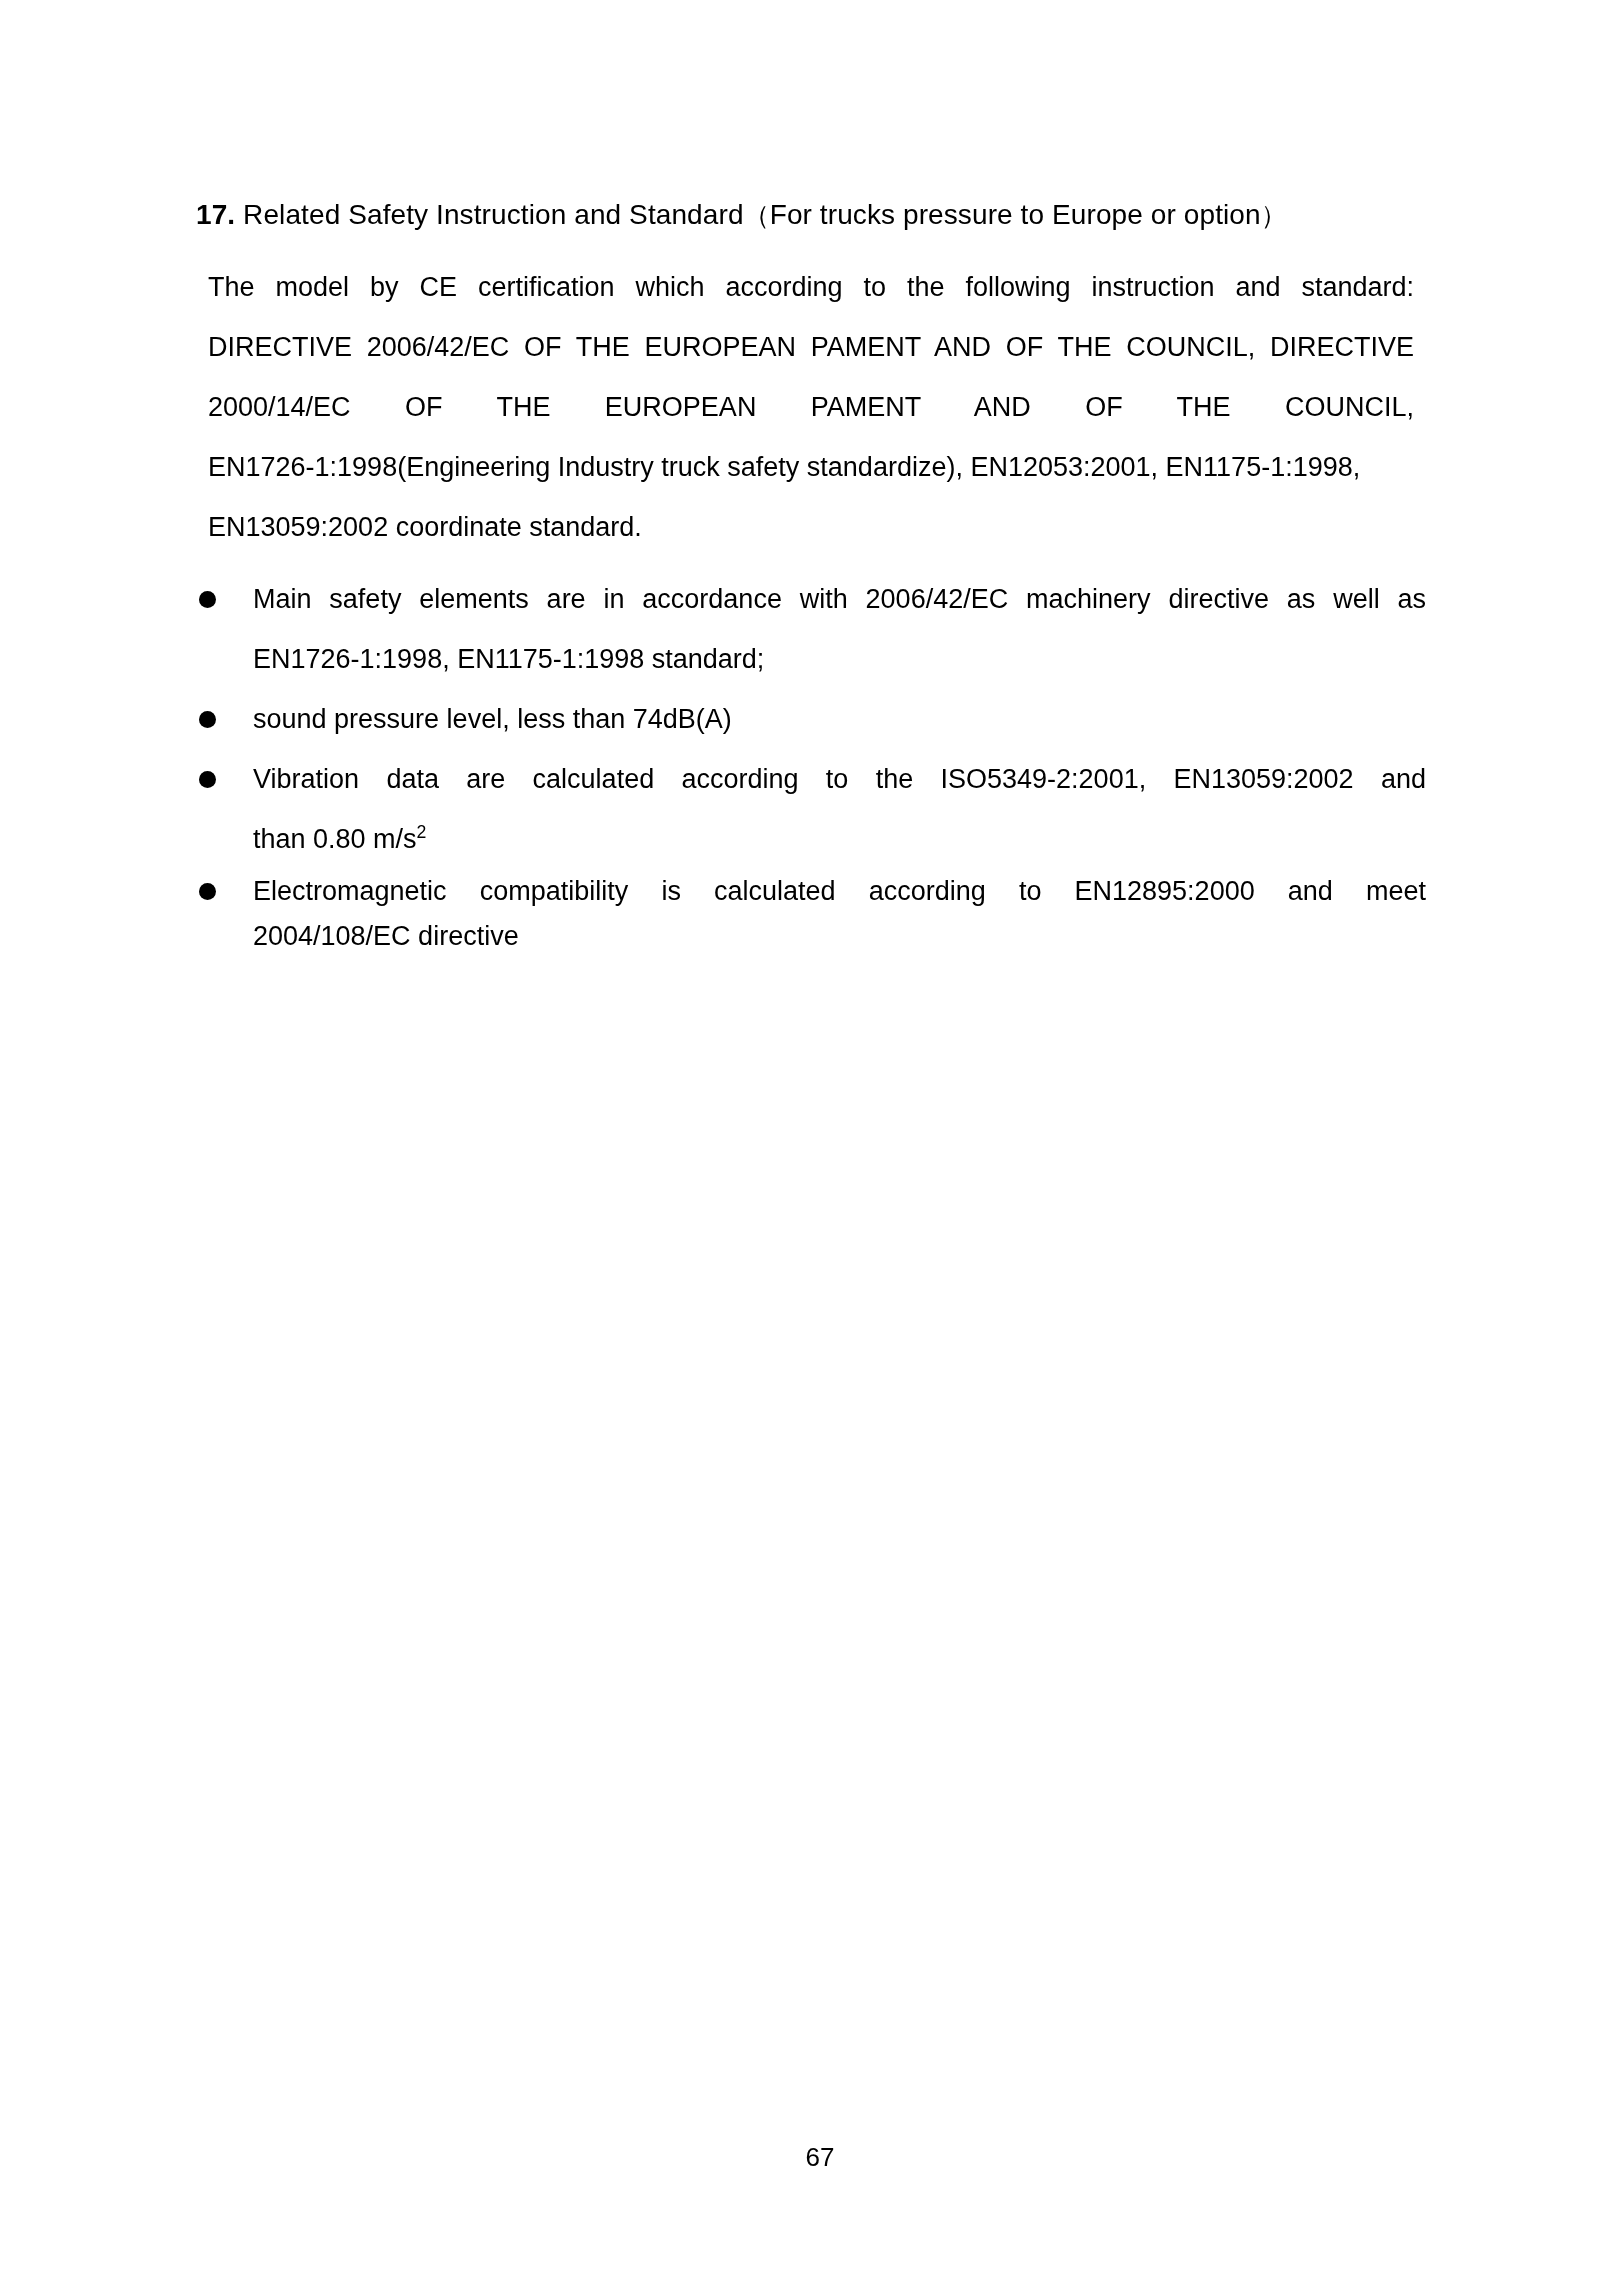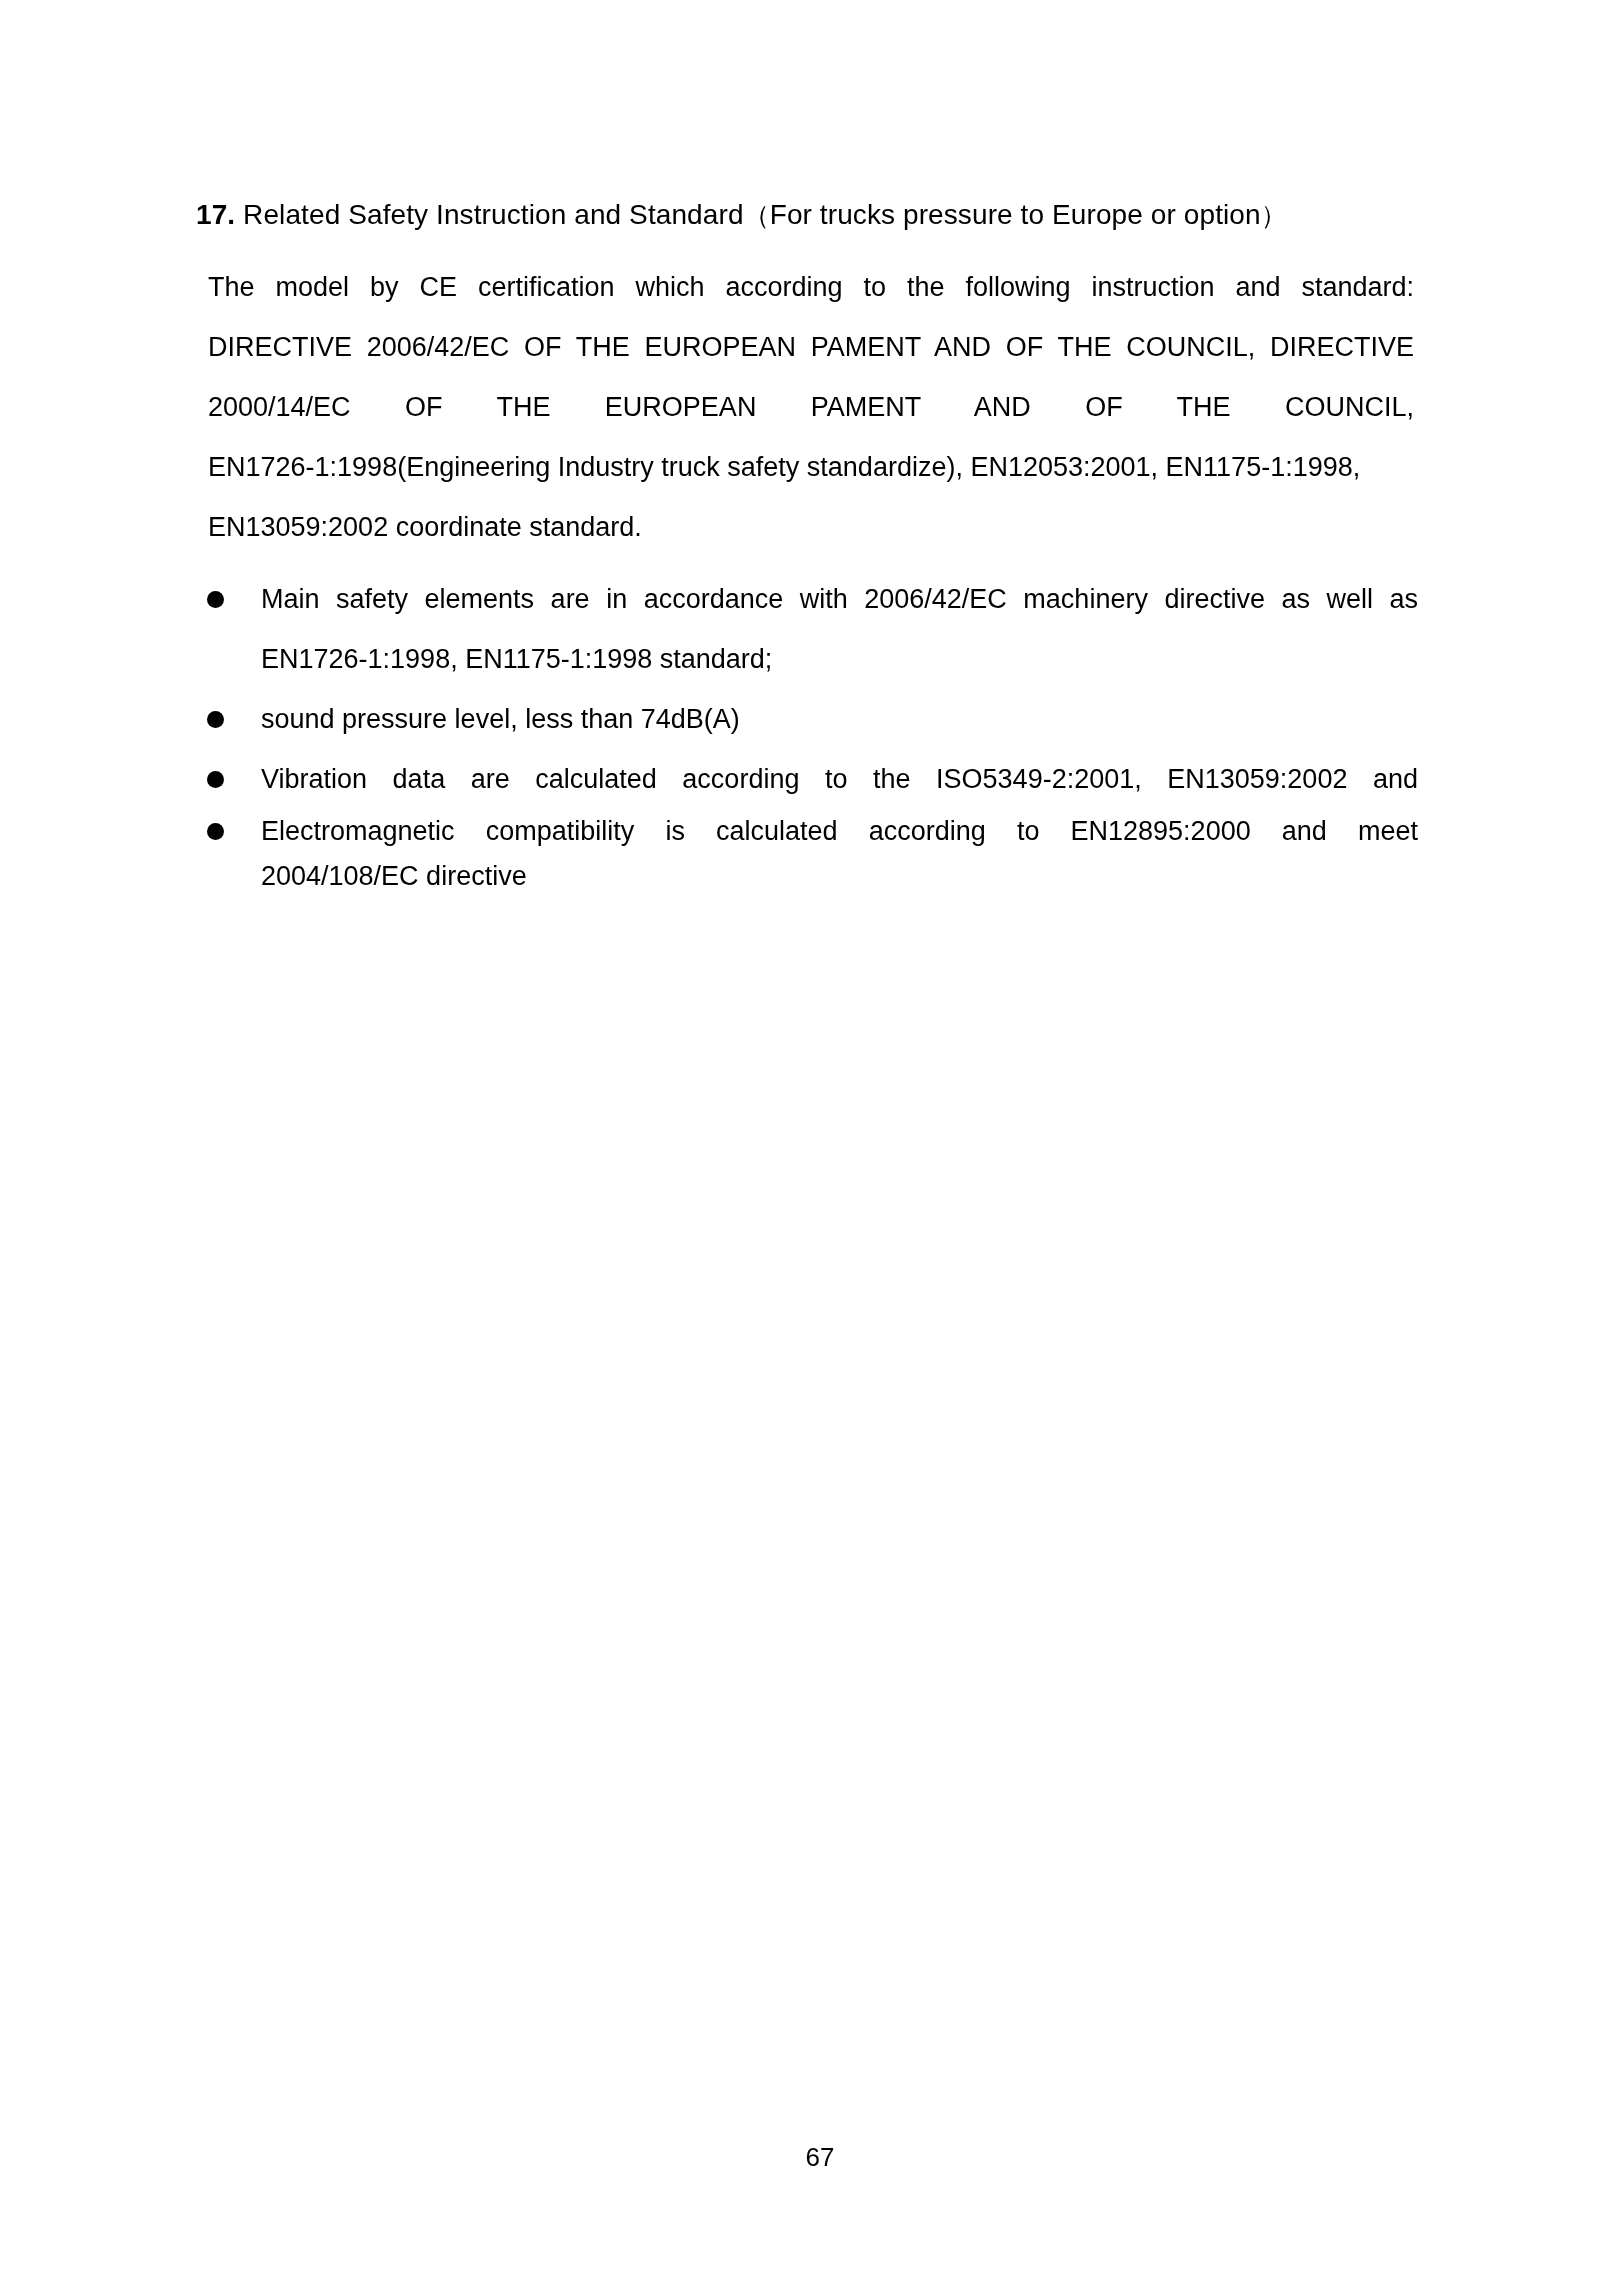--- a/index.html
+++ b/index.html
@@ -60,21 +60,21 @@
     text-align: justify;
     text-align-last: justify;
     white-space: nowrap;
   }
   .body-para .ln.last {
     text-align-last: left;
   }
 
   
   .bullet-list {
-    margin: 8px;
+    margin: 0;
     padding: 0;
     list-style: none;
   }
   .bullet-item {
     position: relative;
     padding-left: 57px;   
     margin: 0;
   }
   .bullet-item .dot {
     position: absolute;
@@ -148,20 +148,21 @@
       </li>
 
       <li class="bullet-item">
         <span class="dot"></span>
         <span class="ln last">sound pressure level, less than 74dB(A)</span>
       </li>
 
       <li class="bullet-item">
         <span class="dot"></span>
         <span class="ln">Vibration data are calculated according to the ISO5349-2:2001, EN13059:2002 and</span>
+        <span class="ln last"><span>than 0.80 m/s</span><sup class="sup2">2</sup></span>
       </li>
 
       <li class="bullet-item tight">
         <span class="dot"></span>
         <span class="ln">Electromagnetic compatibility is calculated according to EN12895:2000 and meet</span>
         <span class="ln last">2004/108/EC directive</span>
       </li>
 
     </ul>
 

